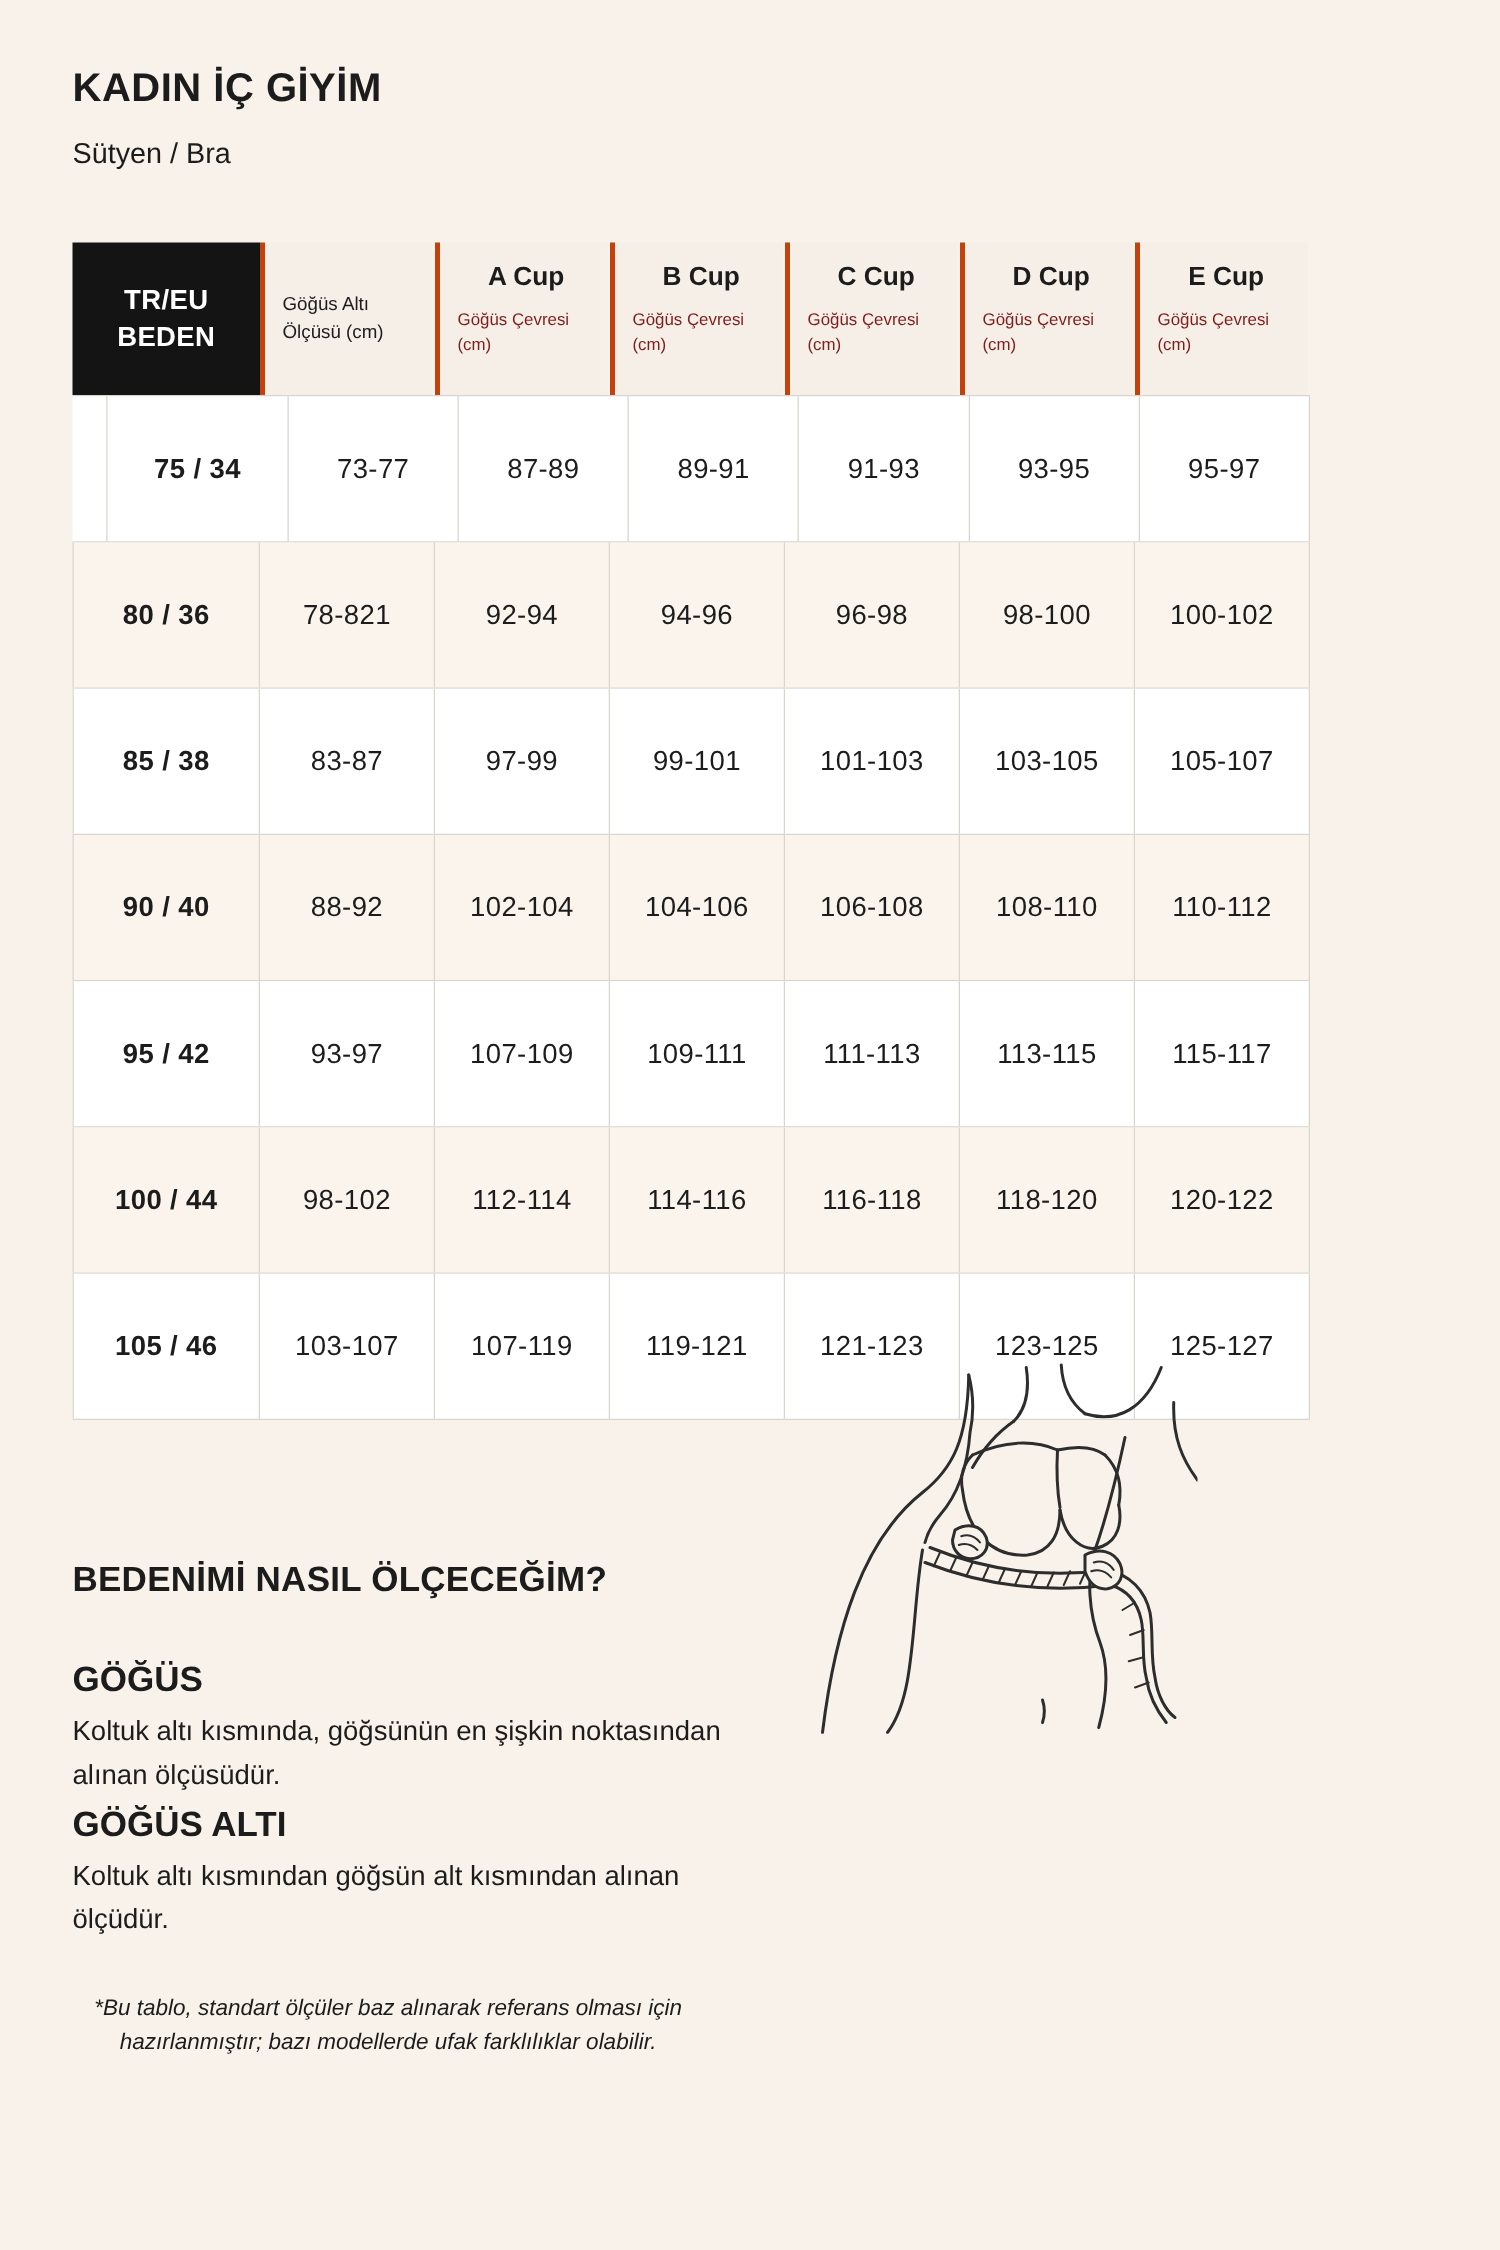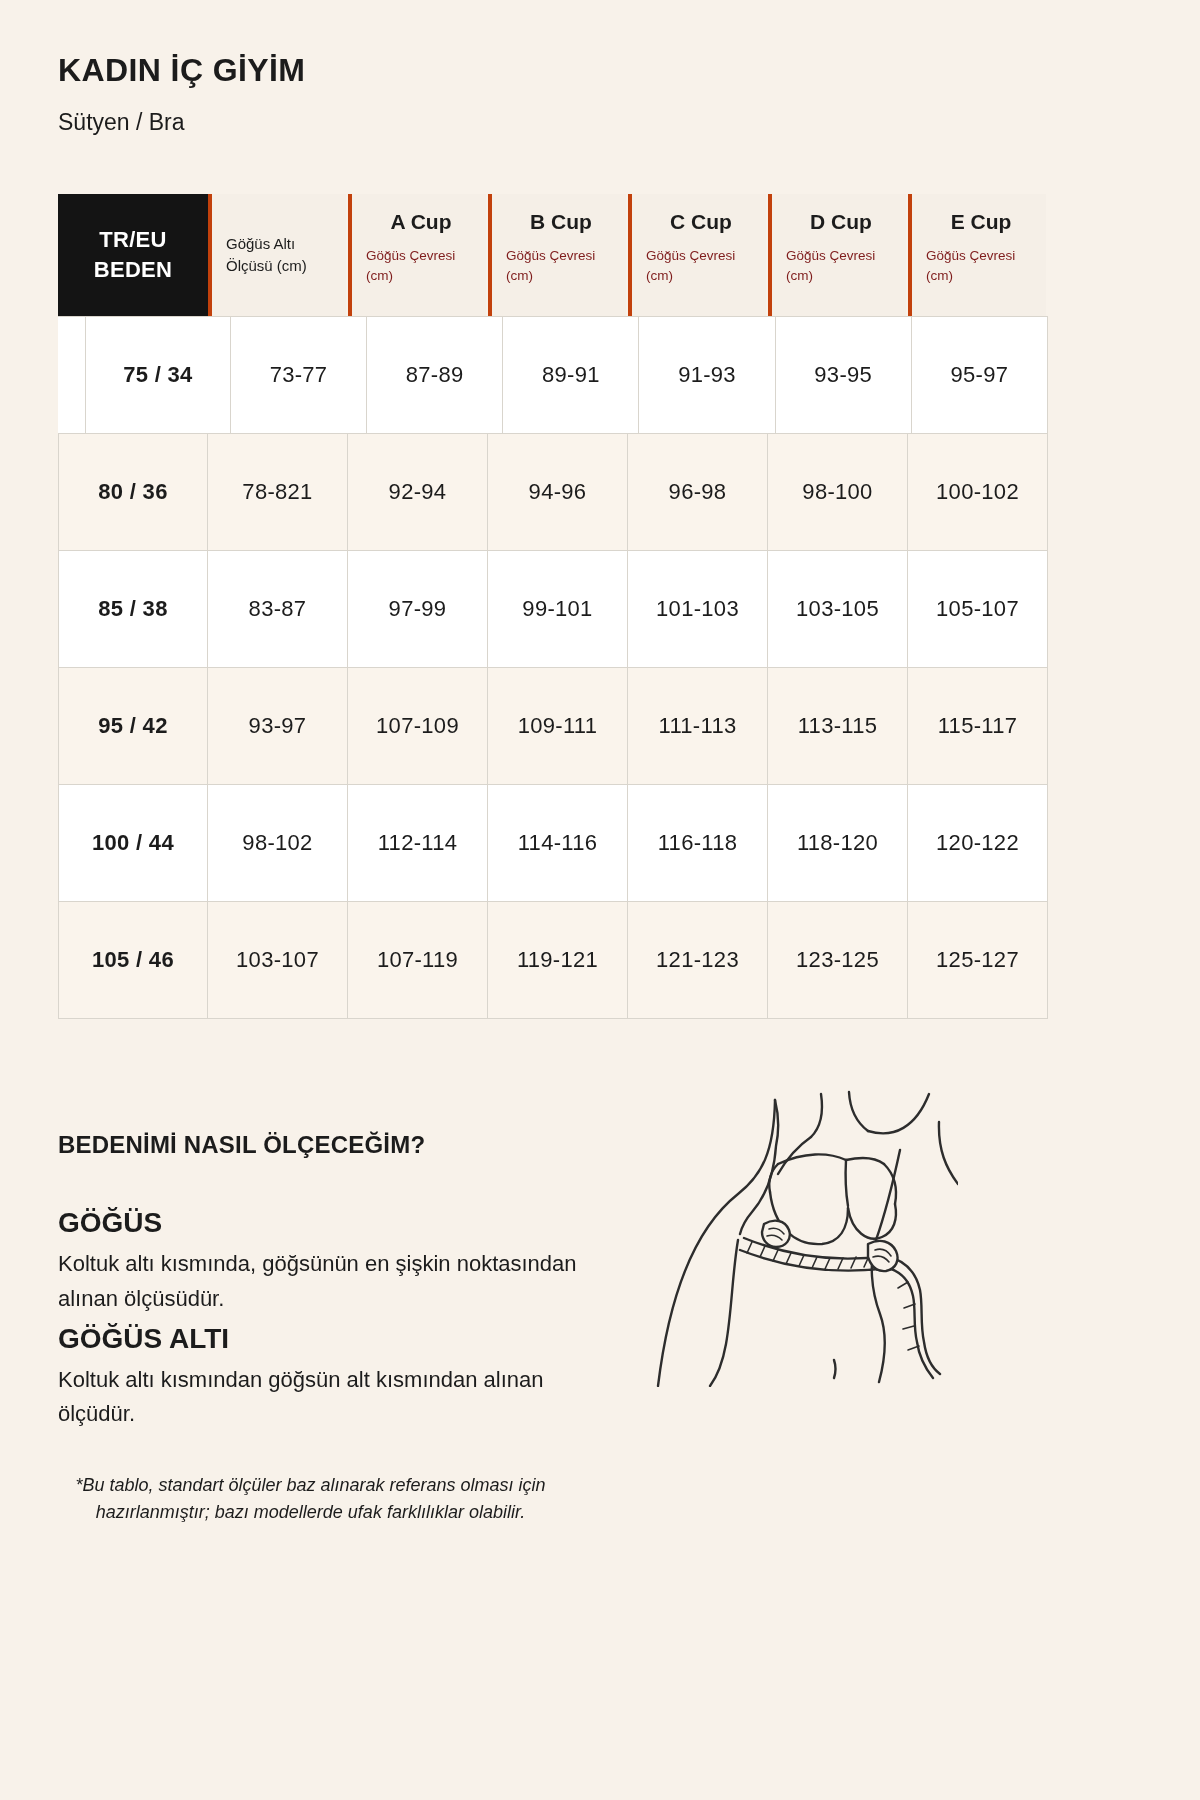--- a/index.html
+++ b/index.html
@@ -42,21 +42,21 @@
   .drow:nth-child(even) { background:#faf4ec; }
   .dcell {
     width:140px; display:flex; align-items:center; justify-content:center;
     font-size:22px; letter-spacing:.3px;
     border-right:1px solid #d9d5cd;
   }
   .dcell.size { width:150px; font-weight:700; border-left:1px solid #d9d5cd; }
 
   
   .guide { margin-top:112px; max-width:575px; }
-  .guide-heading { font-size:24px; font-weight:700; margin:0 0 48px 0; letter-spacing:.2px; }
+  .guide-heading { font-size:28px; font-weight:700; margin:0 0 48px 0; letter-spacing:.2px; }
   .guide-sub { font-size:28px; font-weight:700; margin:0 0 8px 0; }
   .guide-text { font-size:22px; line-height:1.58; margin:0 0 6px 0; max-width:532px; }
   .footnote { font-style:italic; font-size:18px; line-height:1.5; margin:40px 0 0 0; max-width:505px;text-align:center; }
 
   .figure { position:absolute; left:628px; top:1042px; width:330px; height:345px; }
 </style>
 </head>
 <body>
 
 <div class="page">
@@ -116,20 +116,29 @@
         <div class="drow">
           <div class="cell dcell size">85 / 38</div>
           <div class="cell dcell">83-87</div>
           <div class="cell dcell">97-99</div>
           <div class="cell dcell">99-101</div>
           <div class="cell dcell">101-103</div>
           <div class="cell dcell">103-105</div>
           <div class="cell dcell">105-107</div>
         </div>
         <div class="drow">
+          <div class="cell dcell size">90 / 40</div>
+          <div class="cell dcell">88-92</div>
+          <div class="cell dcell">102-104</div>
+          <div class="cell dcell">104-106</div>
+          <div class="cell dcell">106-108</div>
+          <div class="cell dcell">108-110</div>
+          <div class="cell dcell">110-112</div>
+        </div>
+        <div class="drow">
           <div class="cell dcell size">95 / 42</div>
           <div class="cell dcell">93-97</div>
           <div class="cell dcell">107-109</div>
           <div class="cell dcell">109-111</div>
           <div class="cell dcell">111-113</div>
           <div class="cell dcell">113-115</div>
           <div class="cell dcell">115-117</div>
         </div>
         <div class="drow">
           <div class="cell dcell size">100 / 44</div>

